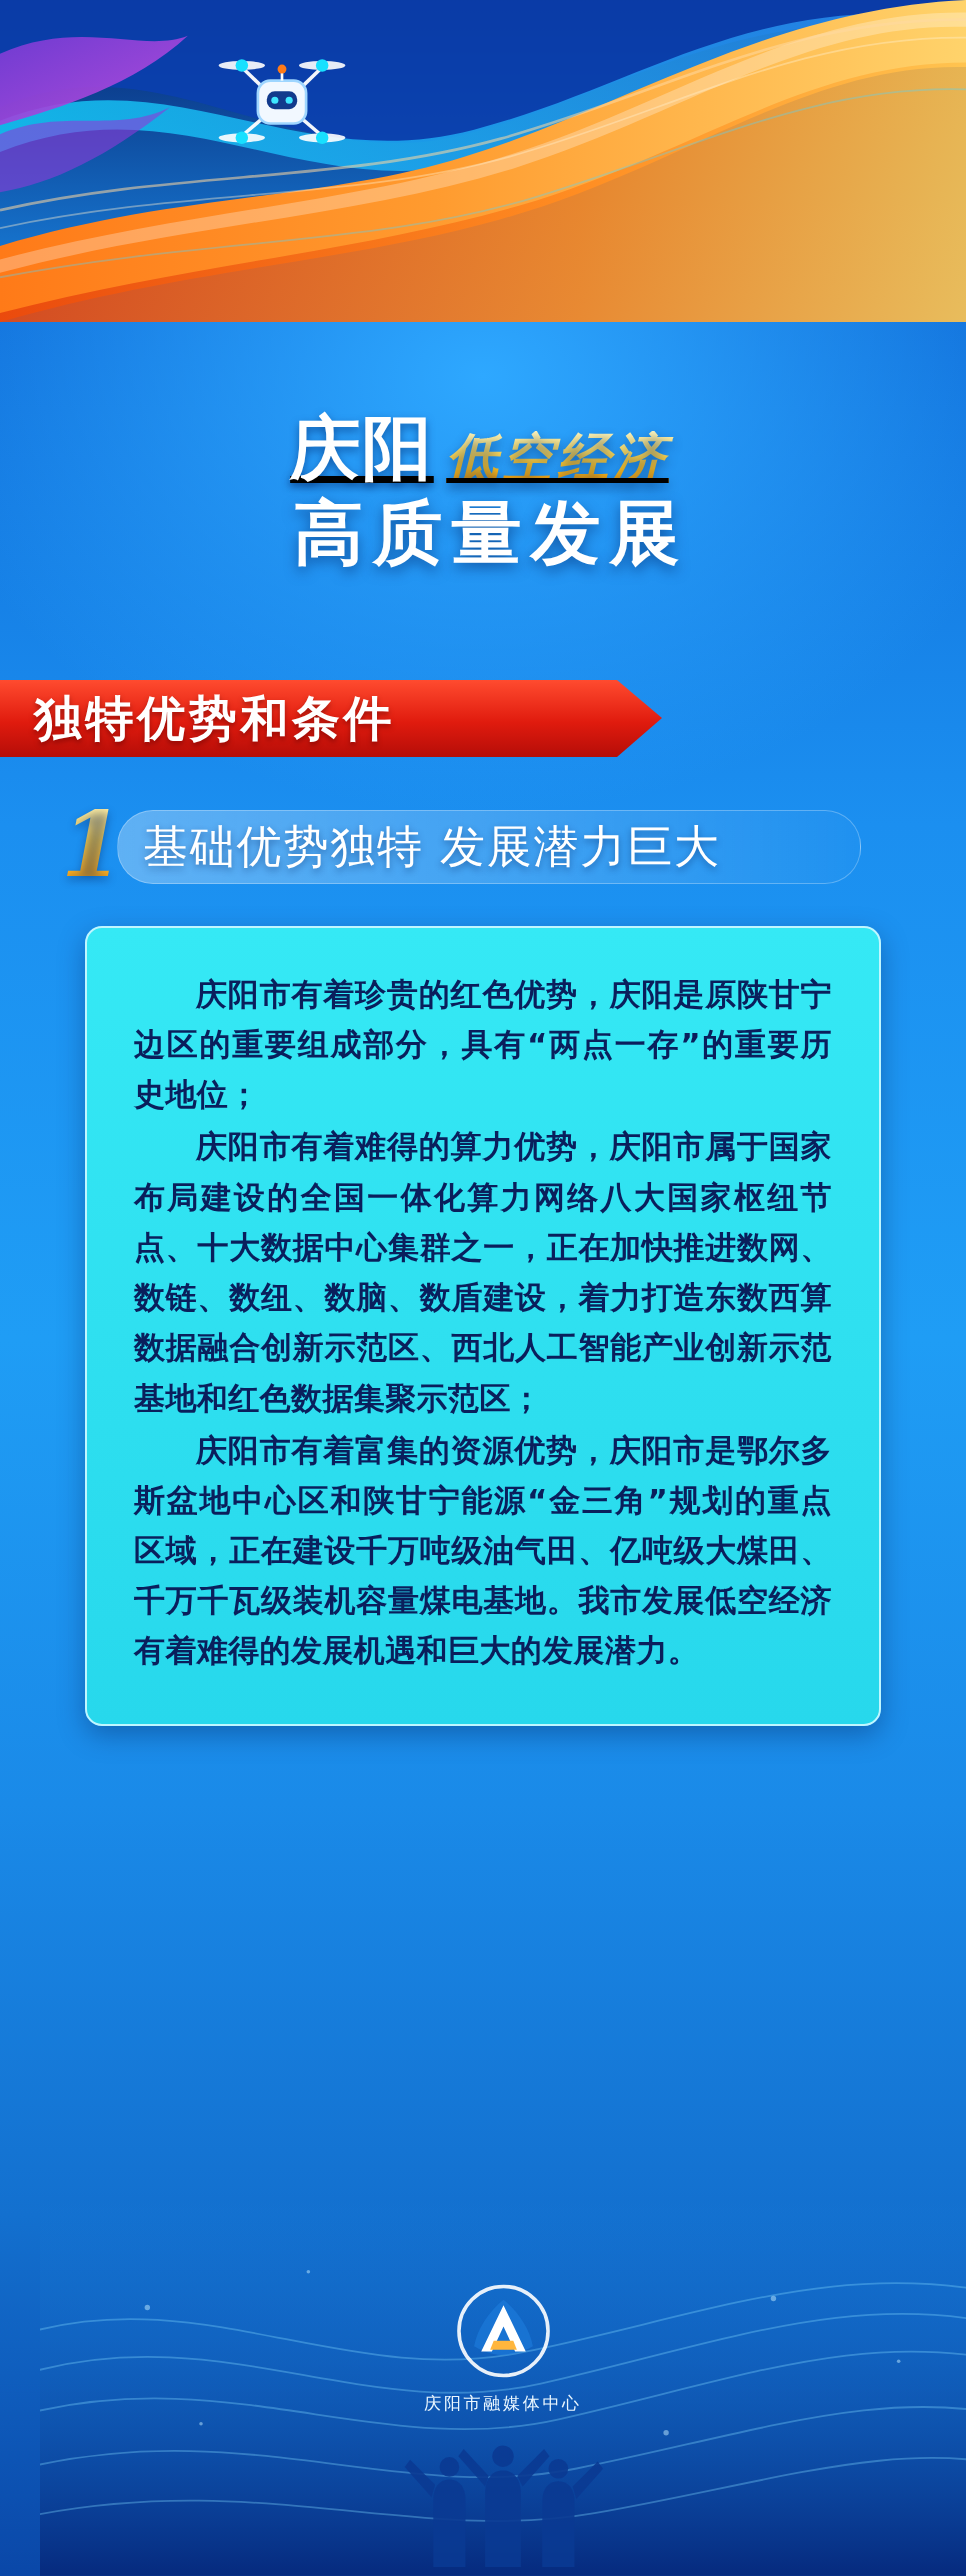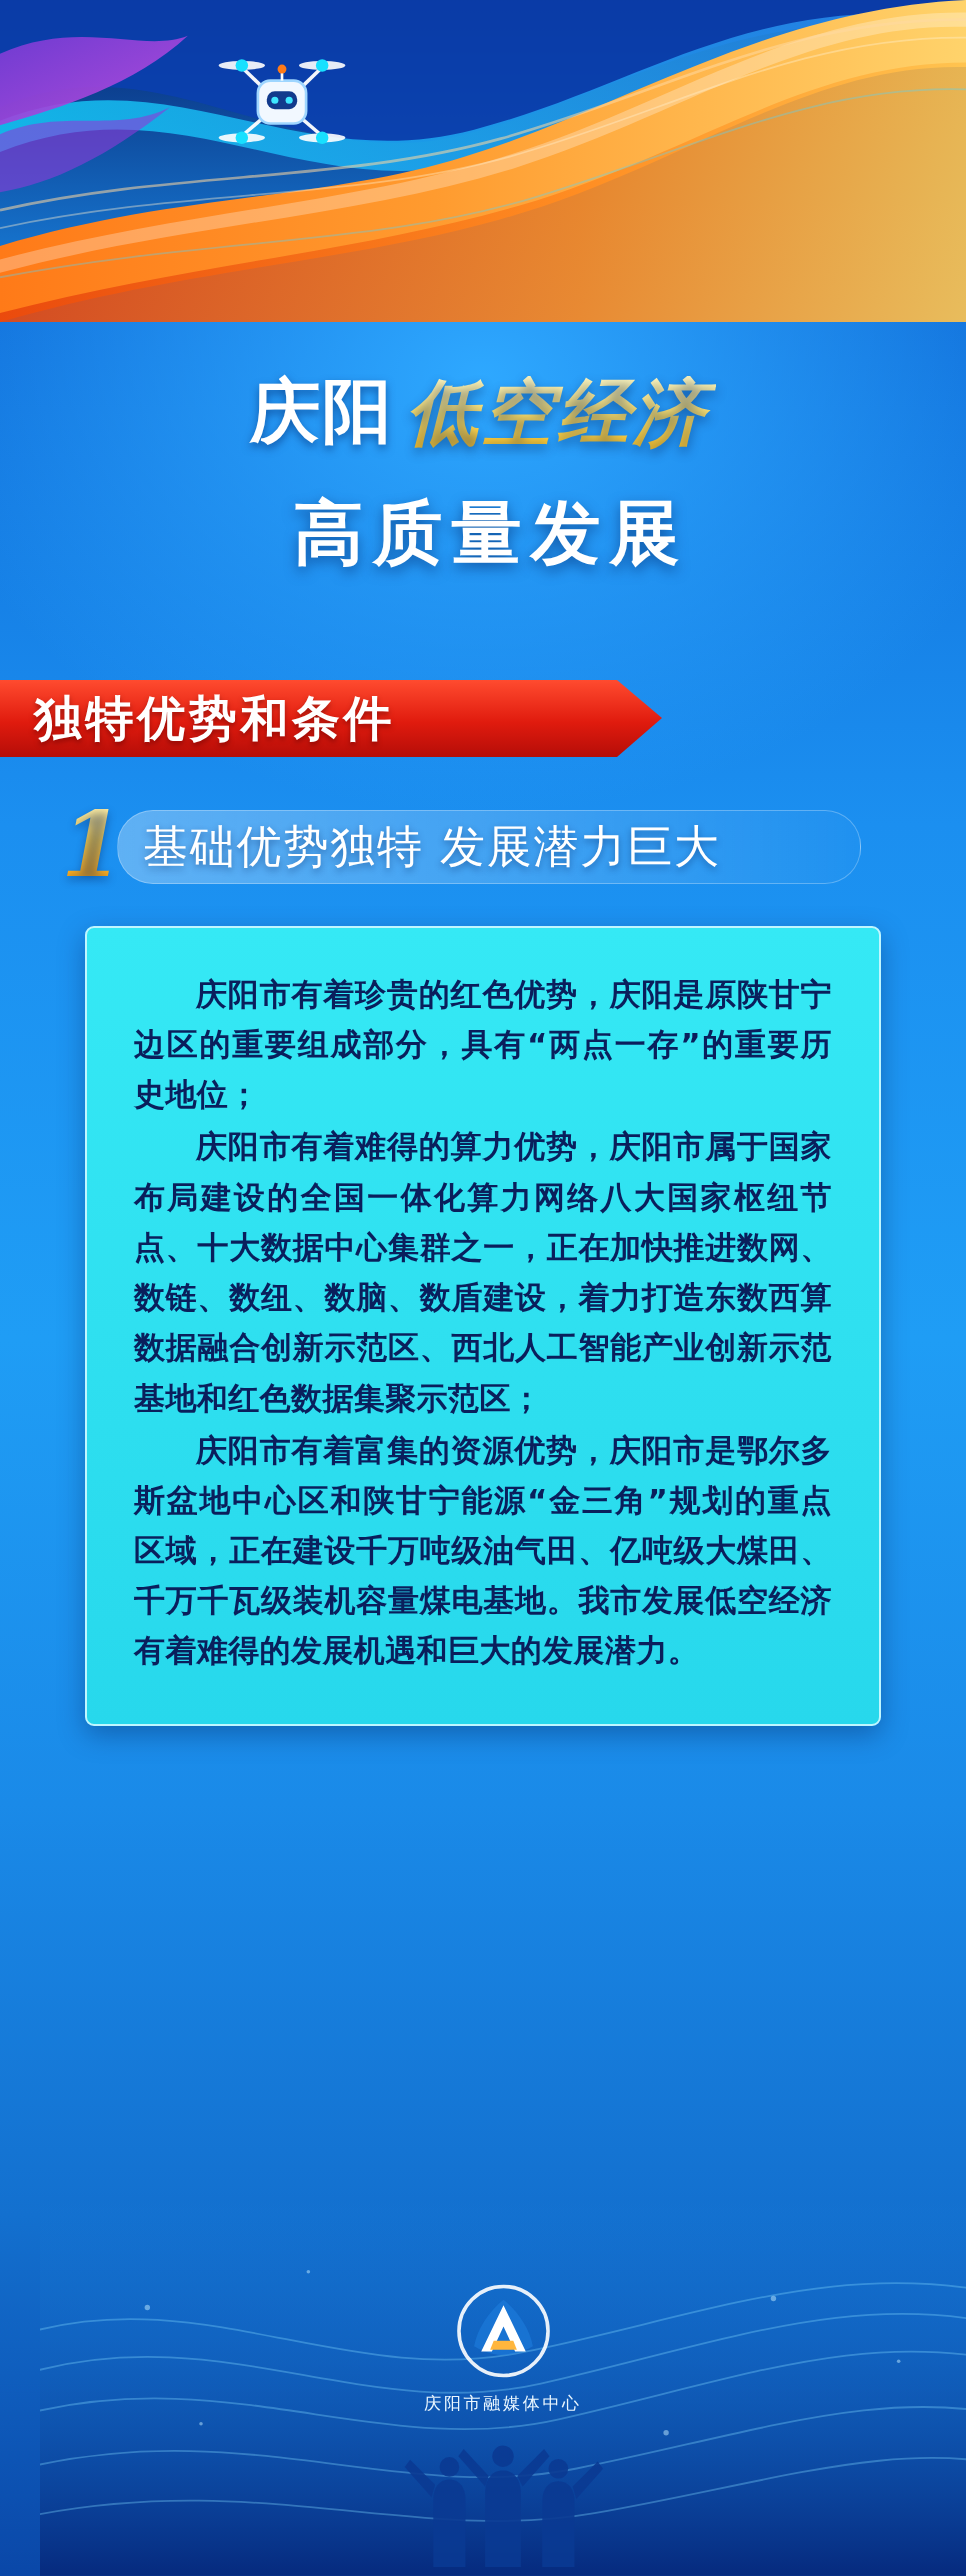--- a/index.html
+++ b/index.html
@@ -45,38 +45,40 @@
   
   .title-wrap {
     position: absolute;
     top: 376px;
     left: 0;
     width: 966px;
     text-align: center;
   }
   .title-line1 {
     display: flex;
+    align-items: flex-end;
     justify-content: center;
     gap: 12.5px;
     height: 107px;
+    text-decoration: underline;
   }
   .title-qy {
     font-family: "DejaVu Sans", sans-serif;
     font-weight: bold;
     font-size: 70px;
     line-height: 1;
     color: #ffffff;
     text-shadow: 0 3.6px 9px rgba(0,40,110,0.55);
     letter-spacing: 1.8px;
   }
   .title-dk {
     font-family: "DejaVu Serif", serif;
     font-weight: bold;
     font-style: italic;
-    font-size: 72px;
+    font-size: 52px;
     line-height: 1;
     background: linear-gradient(180deg, #fff9c4 0%, #ffe063 38%, #ffc31f 72%, #ff9c00 100%);
     -webkit-background-clip: text;
     background-clip: text;
     color: transparent;
     text-shadow: 0 4.5px 10.7px rgba(0,30,90,0.45);
     letter-spacing: 3.6px;
     padding-right: 7.2px;
   }
   .title-line2 {
@@ -170,21 +172,21 @@
 
   
   .card {
     position: absolute;
     top: 926px;
     left: 85px;
     width: 796px;
     background: #2fe6f2;
     background: linear-gradient(180deg, #35e9f5 0%, #2fe0f0 50%, #27d8ec 100%);
     border: 2.7px solid #bff6ff;
-    border-radius: 9px;
+    border-radius: 17px;
     box-shadow: 0 9px 27px rgba(0,25,80,0.35);
     padding: 41px 47px 47px 47px;
     box-sizing: border-box;
   }
   .card p {
     margin: 0 0 1.8px 0;
     font-family: "DejaVu Sans", sans-serif;
     font-size: 31px;
     line-height: 1.62;
     color: #0a1f5c;

